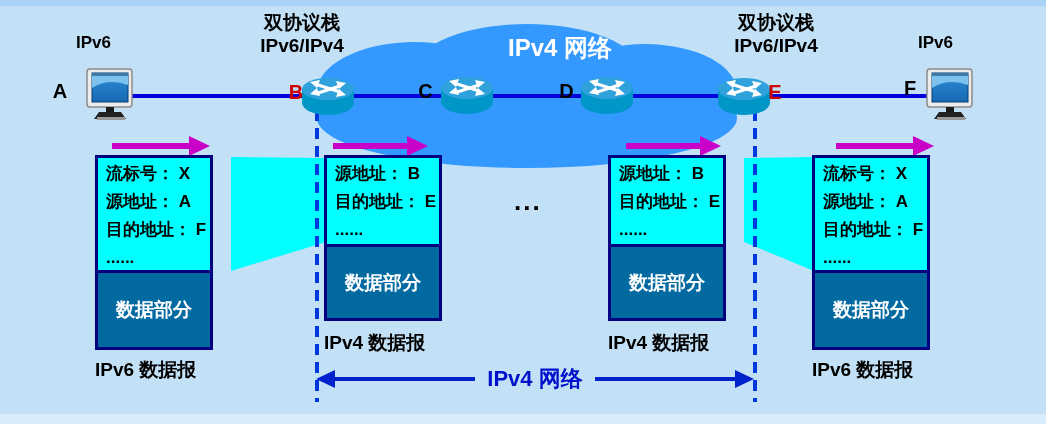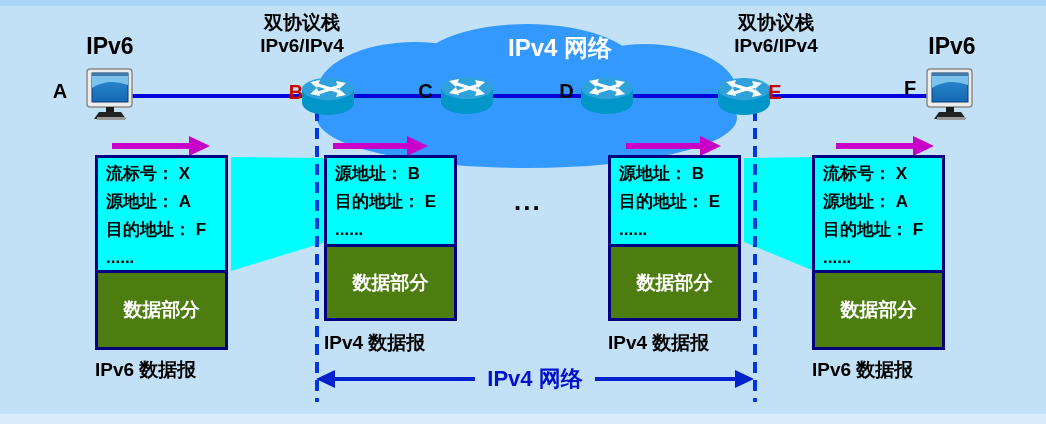--- a/index.html
+++ b/index.html
@@ -4,21 +4,21 @@
 <style>
   html,body{margin:0;padding:0;}
   body{font-family:"Liberation Sans",sans-serif;}
   #canvas{position:relative;width:1046px;height:424px;background:#C3E1F6;overflow:hidden;}
   .abs{position:absolute;}
   #topstrip{left:0;top:0;width:1046px;height:6px;background:#A9D3F7;}
   #botstrip{left:0;top:414px;width:1046px;height:10px;background:#D8ECFB;}
 
   
   .blk{color:#000;font-weight:bold;}
-  .lbl-proto{font-size:23px;text-align:center;}
+  .lbl-proto{font-size:17px;text-align:left;}
   .lbl-letter{font-size:20px;text-align:center;}
   .lbl-red{color:#CC0000;}
   .dual{font-size:19px;line-height:23px;text-align:center;}
   #cloud-label{color:#FFFFFF;font-weight:bold;font-size:24px;text-align:center;}
   .caption{font-size:19px;font-weight:bold;color:#000;text-align:left;}
   #gap-dots{font-size:26px;font-weight:bold;color:#000;letter-spacing:2px;}
 
   
   #mainline{left:128px;top:94px;width:804px;height:4px;background:#0000DC;}
 
@@ -29,25 +29,25 @@
   
   .marrow{display:flex;align-items:center;height:20px;}
   .marrow .shaft{flex:1;height:6px;background:#C800C8;}
   .marrow .head{width:0;height:0;border-left:21px solid #C800C8;
     border-top:10px solid rgba(0,0,0,0);border-bottom:10px solid rgba(0,0,0,0);}
 
   
   .dgram{border:3px solid #000080;}
   .dgram .hdr{background:#00FFFF;padding-top:2px;}
   .dgram .row{height:28px;line-height:28px;padding-left:8px;font-size:17px;font-weight:bold;color:#000;white-space:nowrap;}
-  .dgram .data{background:#4d7c0f;border-top:3px solid #000080;display:flex;align-items:center;justify-content:center;}
+  .dgram .data{background:#0369a1;border-top:3px solid #000080;display:flex;align-items:center;justify-content:center;}
   .dgram .data span{color:#FFFFFF;font-size:19px;font-weight:bold;}
   .hdr4{height:110px;} .hdr3{height:84px;}
   .data-a{height:74px;} .data-b{height:71px;}
-  .w131{width:127px;}
+  .w131{width:112px;}
 
   
   #bottom-span{left:316px;top:368px;width:438px;height:22px;display:flex;align-items:center;}
   #bottom-span .line{flex:1;height:4px;background:#0022CC;}
   #bottom-span .tri-l{width:0;height:0;border-right:19px solid #0022CC;
     border-top:9px solid rgba(0,0,0,0);border-bottom:9px solid rgba(0,0,0,0);}
   #bottom-span .tri-r{width:0;height:0;border-left:19px solid #0022CC;
     border-top:9px solid rgba(0,0,0,0);border-bottom:9px solid rgba(0,0,0,0);}
   #bottom-span .txt{color:#0011CC;font-size:22px;font-weight:bold;margin:0 12px;white-space:nowrap;}
 </style>

